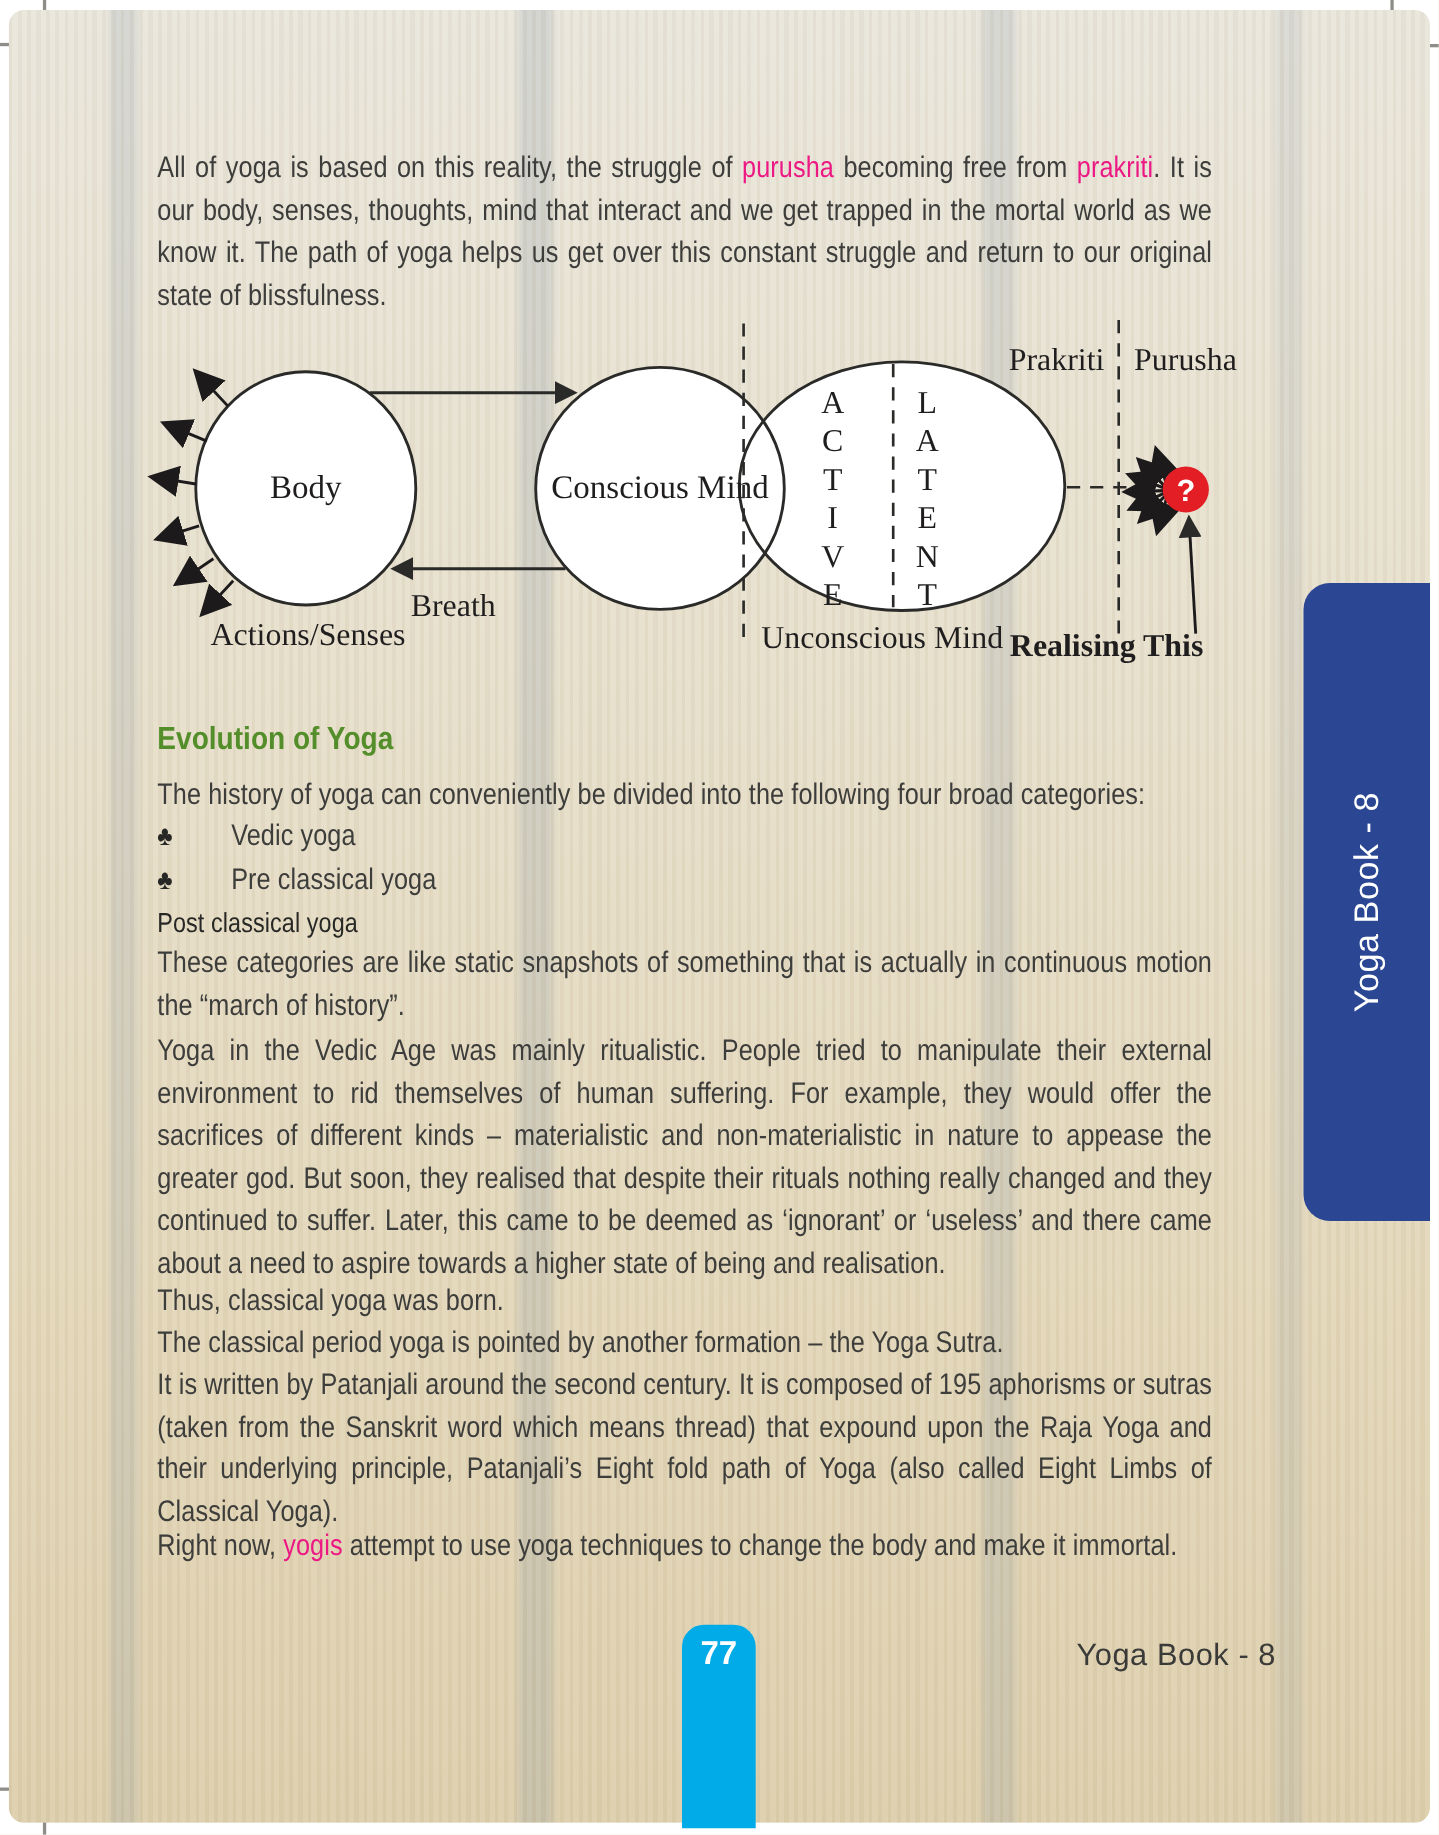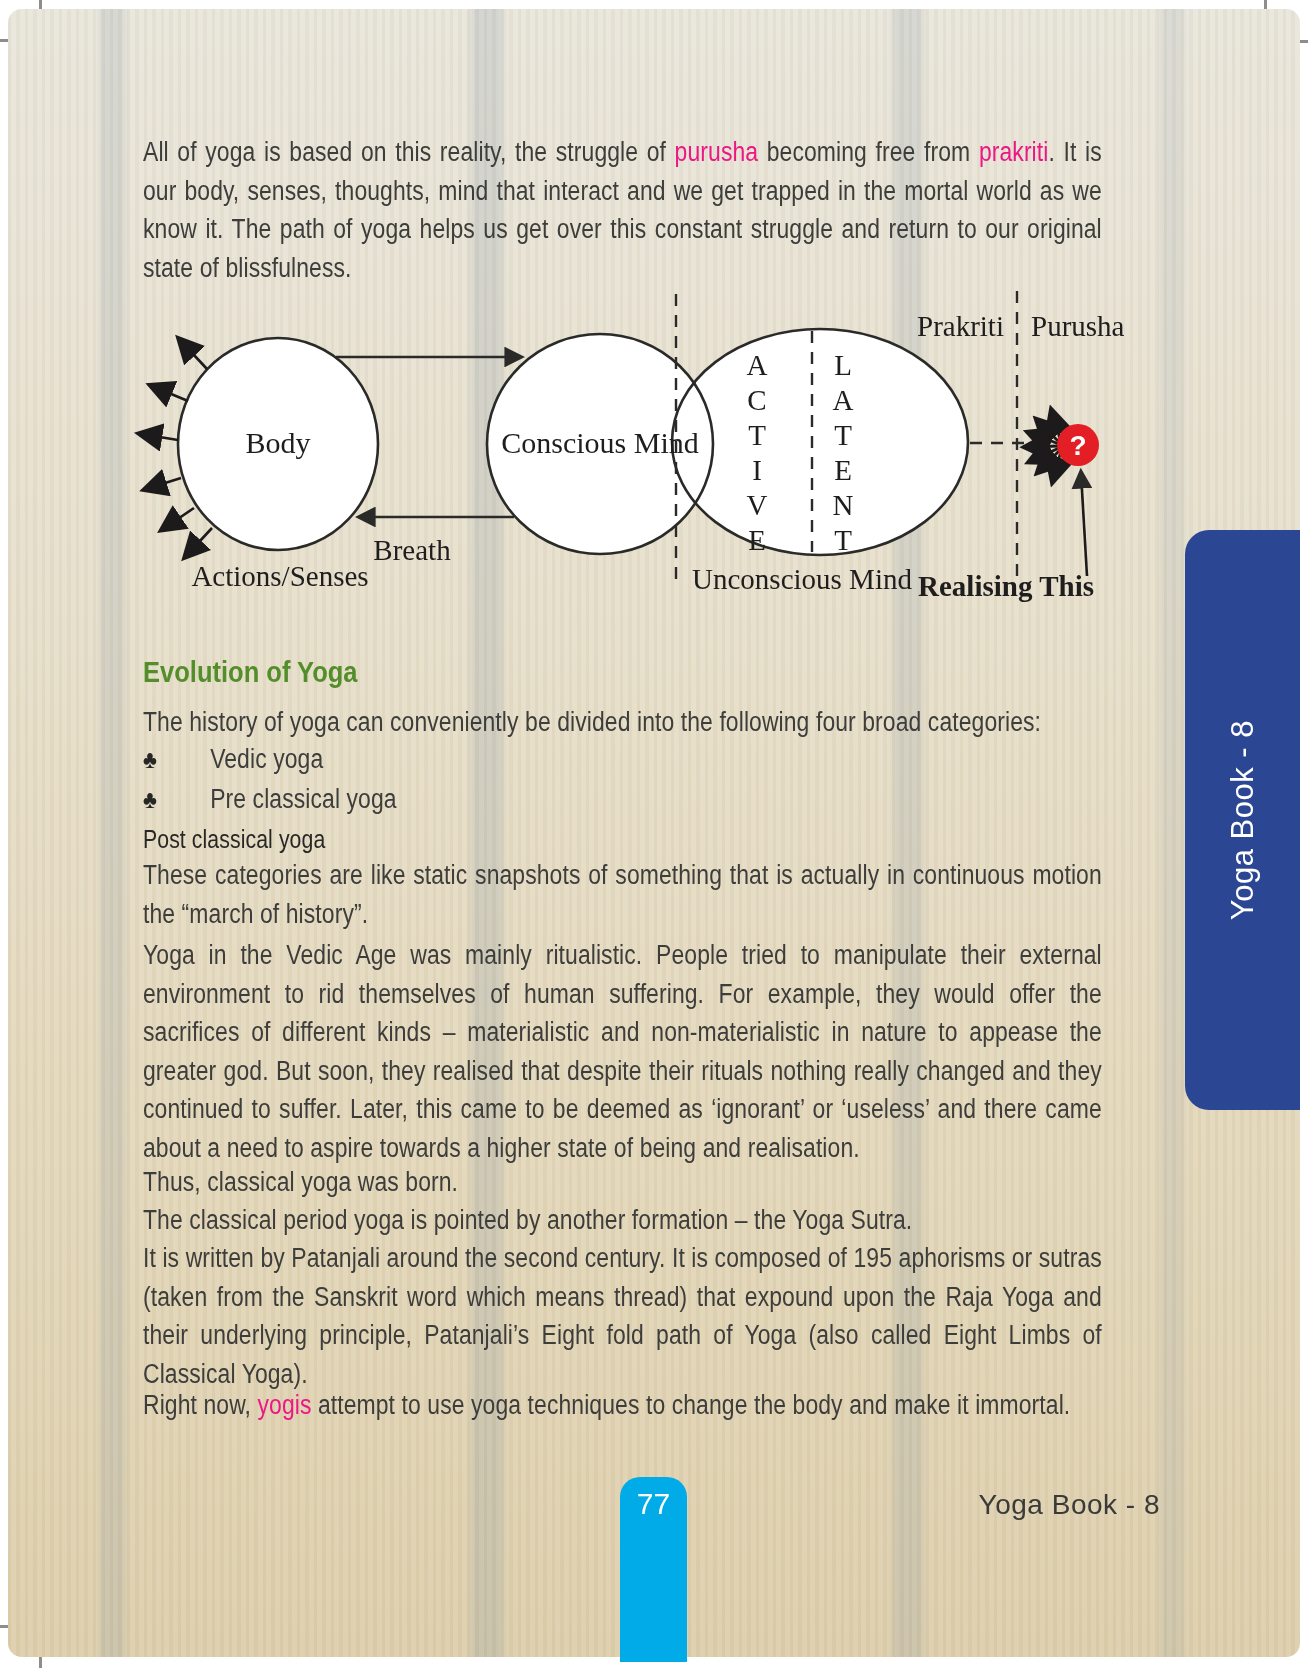--- a/index.html
+++ b/index.html
@@ -54,21 +54,21 @@
   .side-tab-text{
     writing-mode:vertical-rl;transform:rotate(180deg);
     color:#ffffff;font-size:31px;letter-spacing:0.5px;white-space:nowrap;
   }
   .page-tab{
     position:absolute;left:620px;top:1477px;width:67px;height:185px;
     background:#00abe8;border-radius:20px 20px 0 0;
     text-align:center;
   }
   .page-tab-num{
-    color:#ffffff;font-size:30px;font-weight:normal;margin-top:10px;display:inline-block;
+    color:#ffffff;font-size:30px;font-weight:bold;margin-top:10px;display:inline-block;
   }
   .footer-book{
     position:absolute;left:900px;top:1489px;width:260px;text-align:right;
     font-size:28px;color:#3a3a38;letter-spacing:0.5px;
   }
   .dserif{font-family:"Liberation Serif", serif;fill:#1f1d1e;}
   svg text{user-select:none;}
 </style>
 </head>
 <body>

